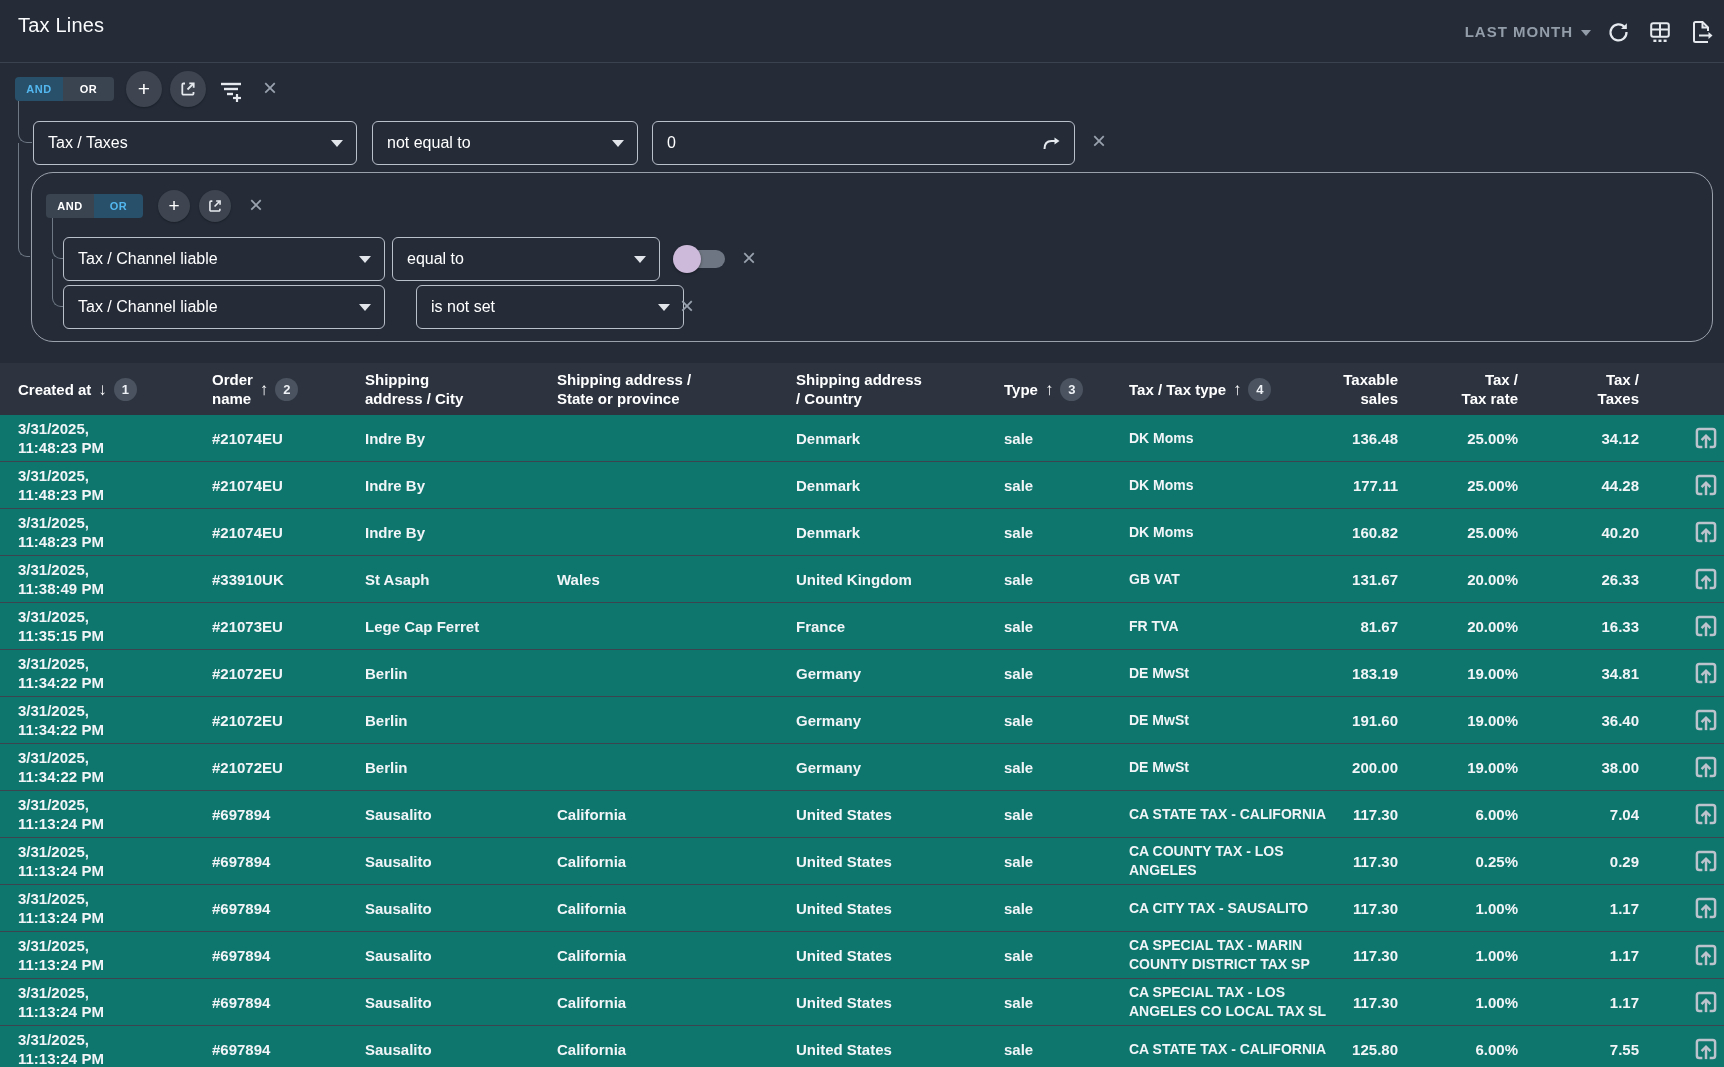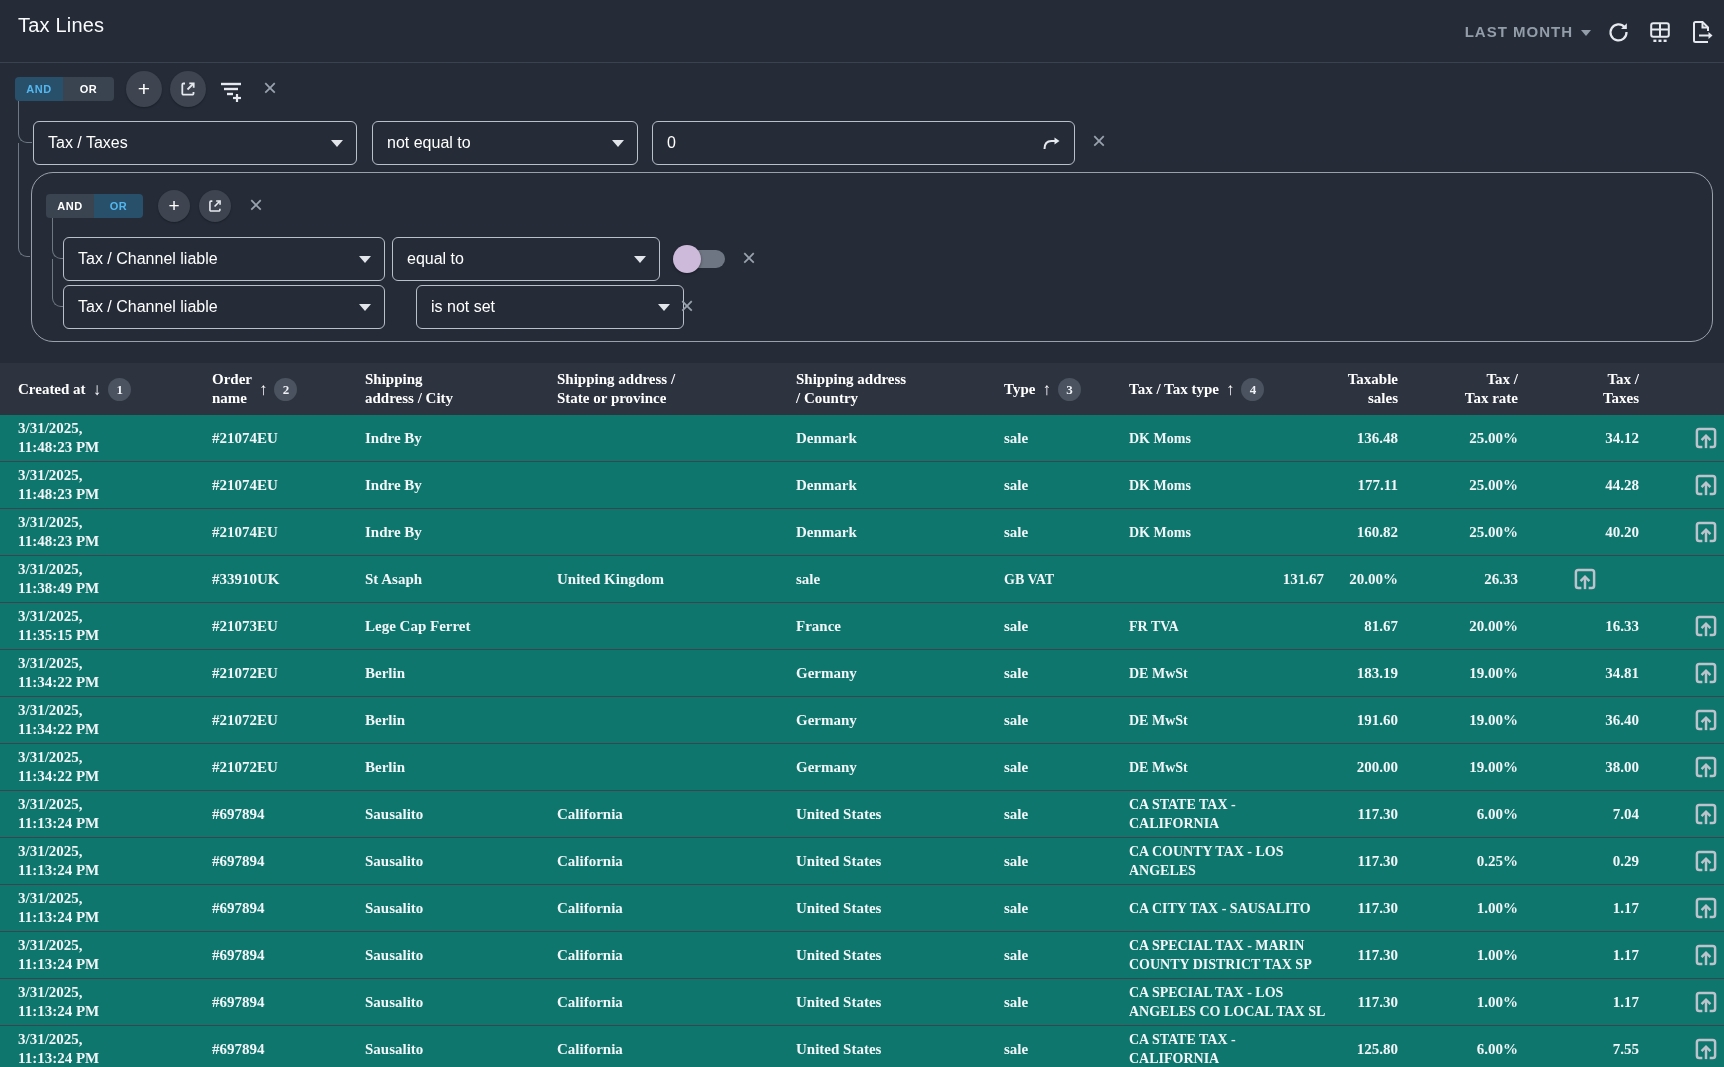--- a/index.html
+++ b/index.html
@@ -37,21 +37,21 @@
     border-left:6px solid transparent; border-right:6px solid transparent; border-top:7px solid #e2e6eb; }
   .connector { position:absolute; border-left:1.5px solid #6e7784; border-bottom:1.5px solid #6e7784; border-bottom-left-radius:9px; }
   .group-box { position:absolute; border:1px solid #9aa1ab; border-radius:22px; }
   .toggle { position:absolute; width:47px; height:18px; cursor:pointer; }
   .toggle .track { position:absolute; left:2px; top:0; width:45px; height:18px; border-radius:9px; background:#6e7683; }
   .toggle .thumb { position:absolute; left:-5px; top:-5px; width:28px; height:28px; border-radius:50%;
     background:#cdb9da; box-shadow:0 1px 3px rgba(0,0,0,.4); }
 
   
   .table { position:absolute; left:0; top:363px; width:1724px; }
-  .tr { display:grid; grid-template-columns:194px 153px 192px 239px 208px 125px 225px 74px 120px 121px 73px;font-family:Liberation Serif, serif; }
+  .tr { display:grid; grid-template-columns:194px 153px 192px 239px 208px 125px 225px 74px 120px 121px 73px; }
   .thead .tr { background:#2d3440; height:52px; }
   .th { display:flex; align-items:center; padding:0 8px 0 18px; font-size:15px; font-weight:bold; color:#fff; line-height:19px; gap:7px; }
   .th.right, .td.right { justify-content:flex-end; text-align:right; padding-right:12px; }
   .sort-arrow { font-size:17px; font-weight:bold; color:#fff; }
   .sort-badge { width:23px; height:23px; border-radius:50%; background:#4a535f; color:#eef1f5;
     font-size:13px; font-weight:bold; display:flex; align-items:center; justify-content:center; flex:0 0 auto; }
   .tbody .tr { background:#0f766e; border-bottom:1px solid #3c4450; min-height:46px; }
   .td { display:flex; align-items:center; padding:4px 8px 4px 18px; font-size:15px; font-weight:bold;
     color:#f2f5f8; line-height:19px; white-space:pre-line; }
   .td.taxtype { font-size:14px; }
@@ -290,20 +290,21 @@
                 <path d="M7.2 17 H4.8 Q3 17 3 15.2 V4.8 Q3 3 4.8 3 H15.2 Q17 3 17 4.8 V15.2 Q17 17 15.2 17 H12.8"></path>
                 <path d="M10 17.8 V9.2"></path>
                 <path d="M6.6 11.6 L10 8.2 L13.4 11.6"></path>
               </svg></div></div>
         </div>
         <div class="tr">
           <div class="td">3/31/2025,
 11:38:49 PM</div>
           <div class="td">#33910UK</div>
           <div class="td">St Asaph</div>
+          <div class="td">Wales</div>
           <div class="td">United Kingdom</div>
           <div class="td">sale</div>
           <div class="td taxtype">GB VAT</div>
           <div class="td right">131.67</div>
           <div class="td right">20.00%</div>
           <div class="td right">26.33</div>
           <div class="td"><div class="open-btn"><svg width="26" height="26" viewBox="0 0 20 20">
                 <path d="M7.2 17 H4.8 Q3 17 3 15.2 V4.8 Q3 3 4.8 3 H15.2 Q17 3 17 4.8 V15.2 Q17 17 15.2 17 H12.8"></path>
                 <path d="M10 17.8 V9.2"></path>
                 <path d="M6.6 11.6 L10 8.2 L13.4 11.6"></path>

